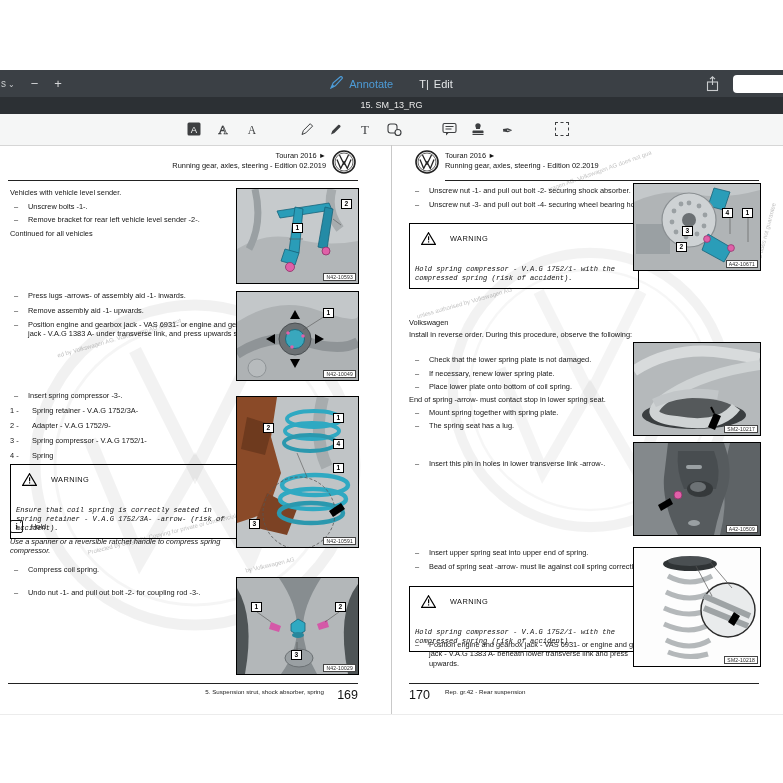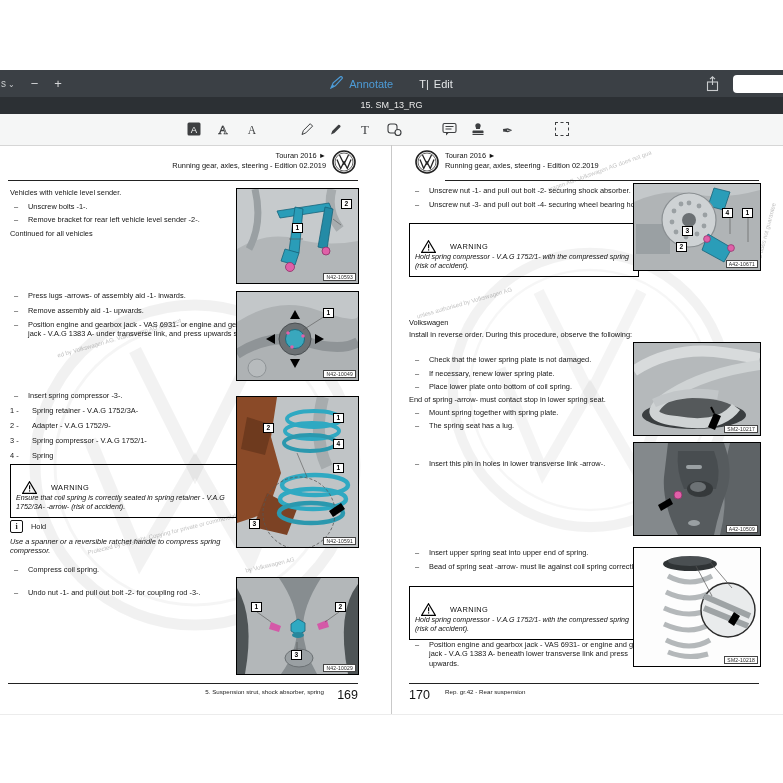--- a/index.html
+++ b/index.html
@@ -35,24 +35,24 @@
   .hdr-rule{position:absolute;top:30px;left:0;width:100%;height:1px;background:#222;}
   .hdr-text{position:absolute;top:1px;font-size:7.4px;line-height:9.5px;color:#111;}
   .hdr-right{right:32px;text-align:right;}
   .hdr-left{left:36px;text-align:left;}
   .vwlogo{position:absolute;top:0;width:24px;height:24px;}
   .txt{position:absolute;width:230px;font-size:7.4px;line-height:9.4px;color:#151515;}
   .b{padding-left:20px;}
   .b::before{content:"–";position:absolute;left:6px;}
   .leg{padding-left:0;}
   .leg .n{display:inline-block;width:22px;}
-  .warnbox{position:absolute;width:218px;border:1px solid #000;padding:16px 5px 5px 5px;background:rgba(255,255,255,.0);}
+  .warnbox{position:absolute;width:218px;border:1px solid #000;padding:8px 5px 5px 5px;background:rgba(255,255,255,.0);}
   .warnhead{display:flex;align-items:center;gap:14px;margin-left:6px;}
   .warntitle{font-size:7.4px;letter-spacing:.4px;color:#111;}
-  .warntext{font-size:7.1px;line-height:9px;font-style:italic;margin-top:0;color:#111;}
+  .warntext{font-size:7.1px;line-height:9px;font-style:italic;margin-top:20px;color:#111;font-family:Liberation Mono, monospace;}
   .notehead{display:flex;align-items:center;gap:8px;}
   .noteicon{width:11px;height:11px;border:1px solid #111;border-radius:2px;font-family:"Liberation Serif",serif;
             font-weight:bold;font-size:8px;display:flex;align-items:center;justify-content:center;}
   .notetitle{font-size:7.4px;}
   .it{font-style:italic;}
   .fig{position:absolute;border:1px solid #000;overflow:hidden;background:#c7cbcd;}
   .fig svg{display:block;}
   .figcap{position:absolute;right:2px;bottom:2px;background:#fff;border:1px solid #444;
           font-size:5px;line-height:6px;padding:0 2px;color:#222;letter-spacing:.2px;}
   .figlbl{position:absolute;background:#fff;border:1px solid #000;font-size:6.6px;font-weight:bold;

